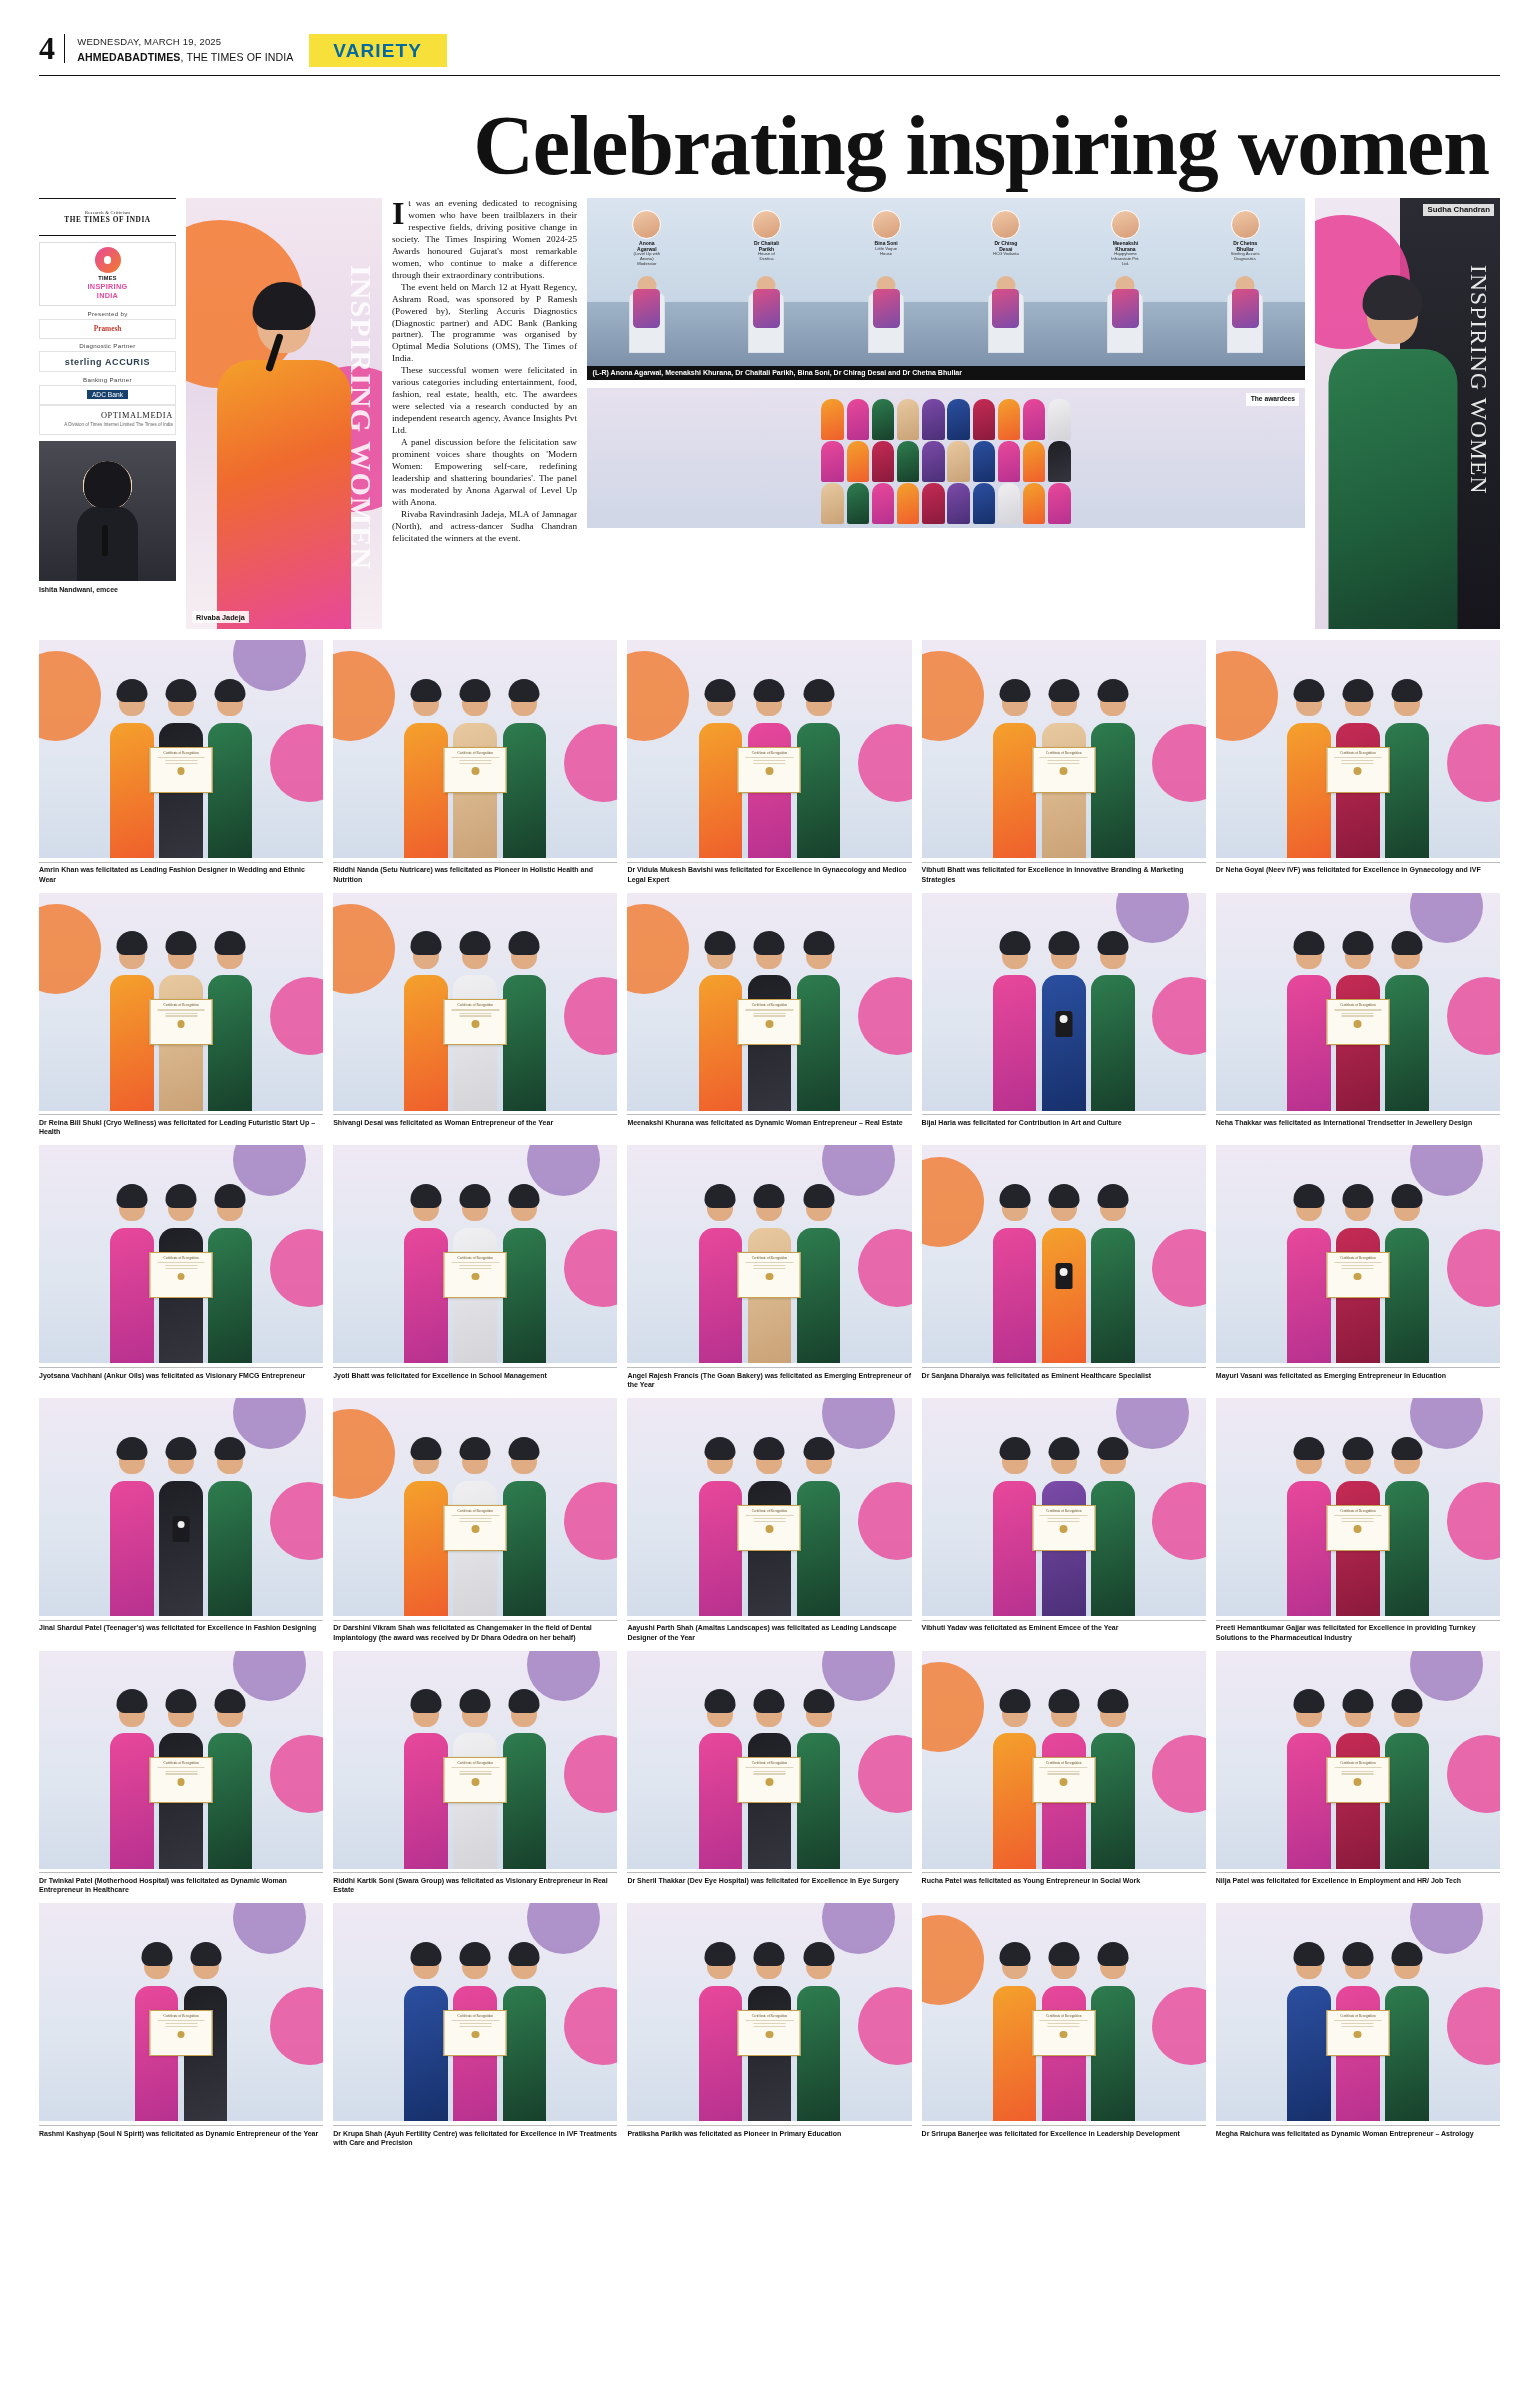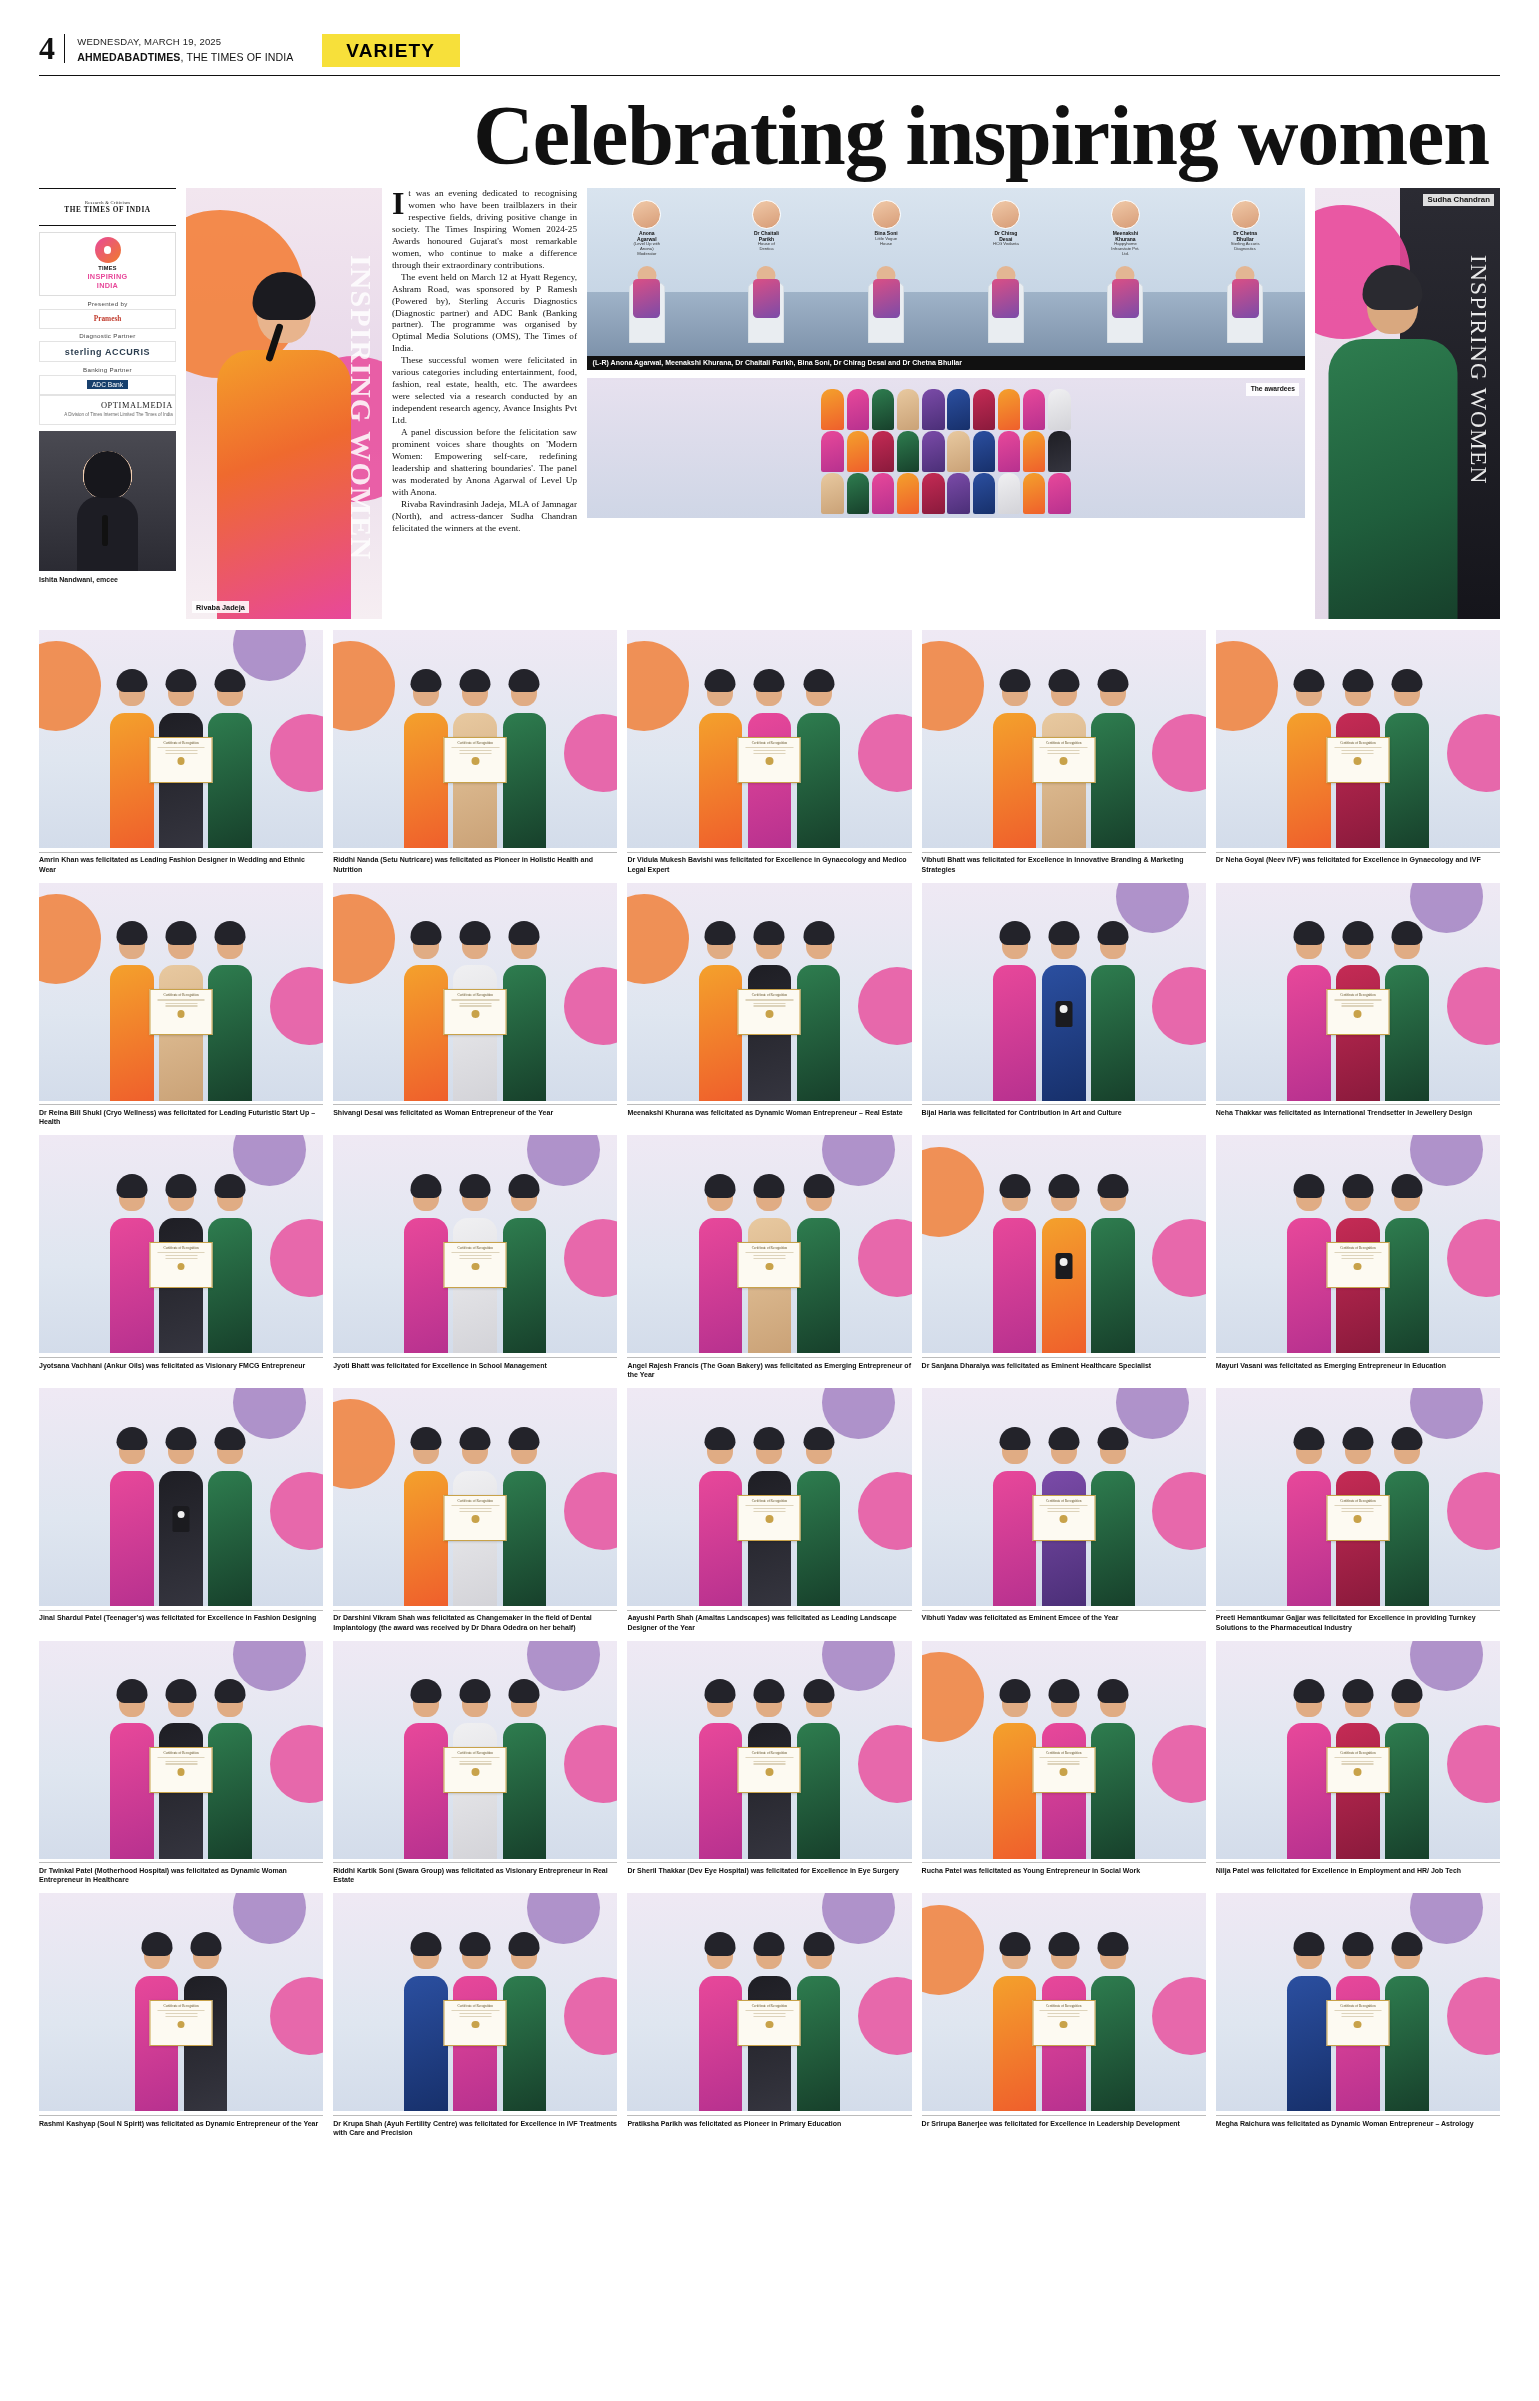--- a/index.html
+++ b/index.html
@@ -34,36 +34,36 @@
     line-height: 0.9;
     padding-right: 9px;
     border-right: 1.1px solid #111;
   }
   .masthead-mid { display:flex; flex-direction:column; justify-content:center; gap:3.4px; padding-top:2.2px;}
   .mh-date { font-size: 9.5px; letter-spacing: 0.2px; color:#222; }
   .mh-paper { font-size: 10.6px; letter-spacing: 0.1px; }
   .mh-paper b { font-weight: bold; }
   .variety-tag {
     background: #f7e03a;
-    color: #000000;
+    color: #0369a1;
     font-weight: bold;
     font-size: 19px;
     letter-spacing: 1.1px;
     padding: 5.6px 24.6px 5.6px 24.6px;
-    margin-left: 16px;
+    margin-left: 3px;
     align-self: center;
     font-family: "Liberation Sans", sans-serif;
   }
 
   
   .headline-row {
     display: flex;
     align-items: flex-end;
     gap: 17px;
-    margin-top: 18px;
+    margin-top: 28px;
   }
   .headline {
     font-family: "Liberation Serif", serif;
     font-weight: bold;
     font-size: 84px;
     line-height: 1.0;
     letter-spacing: -1.1px;
     flex: 1;
     text-align: right;
     padding-right: 11.2px;

